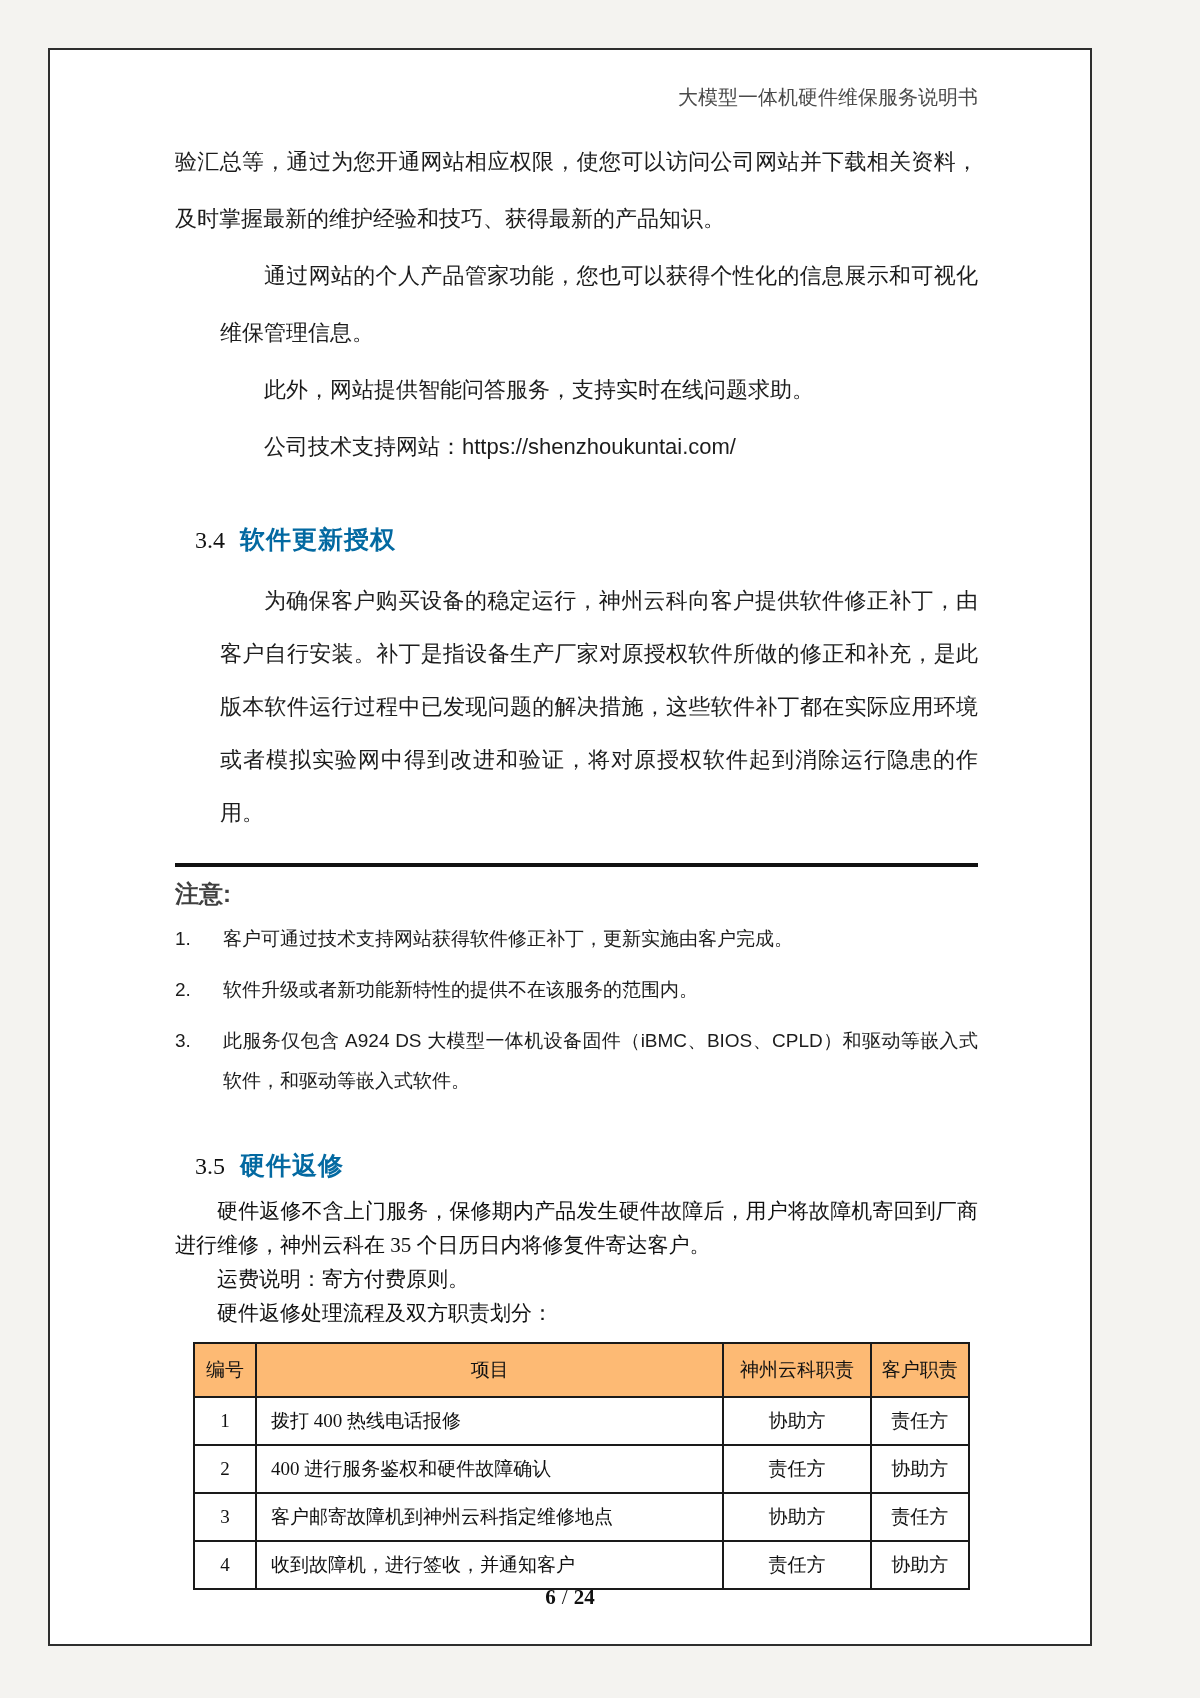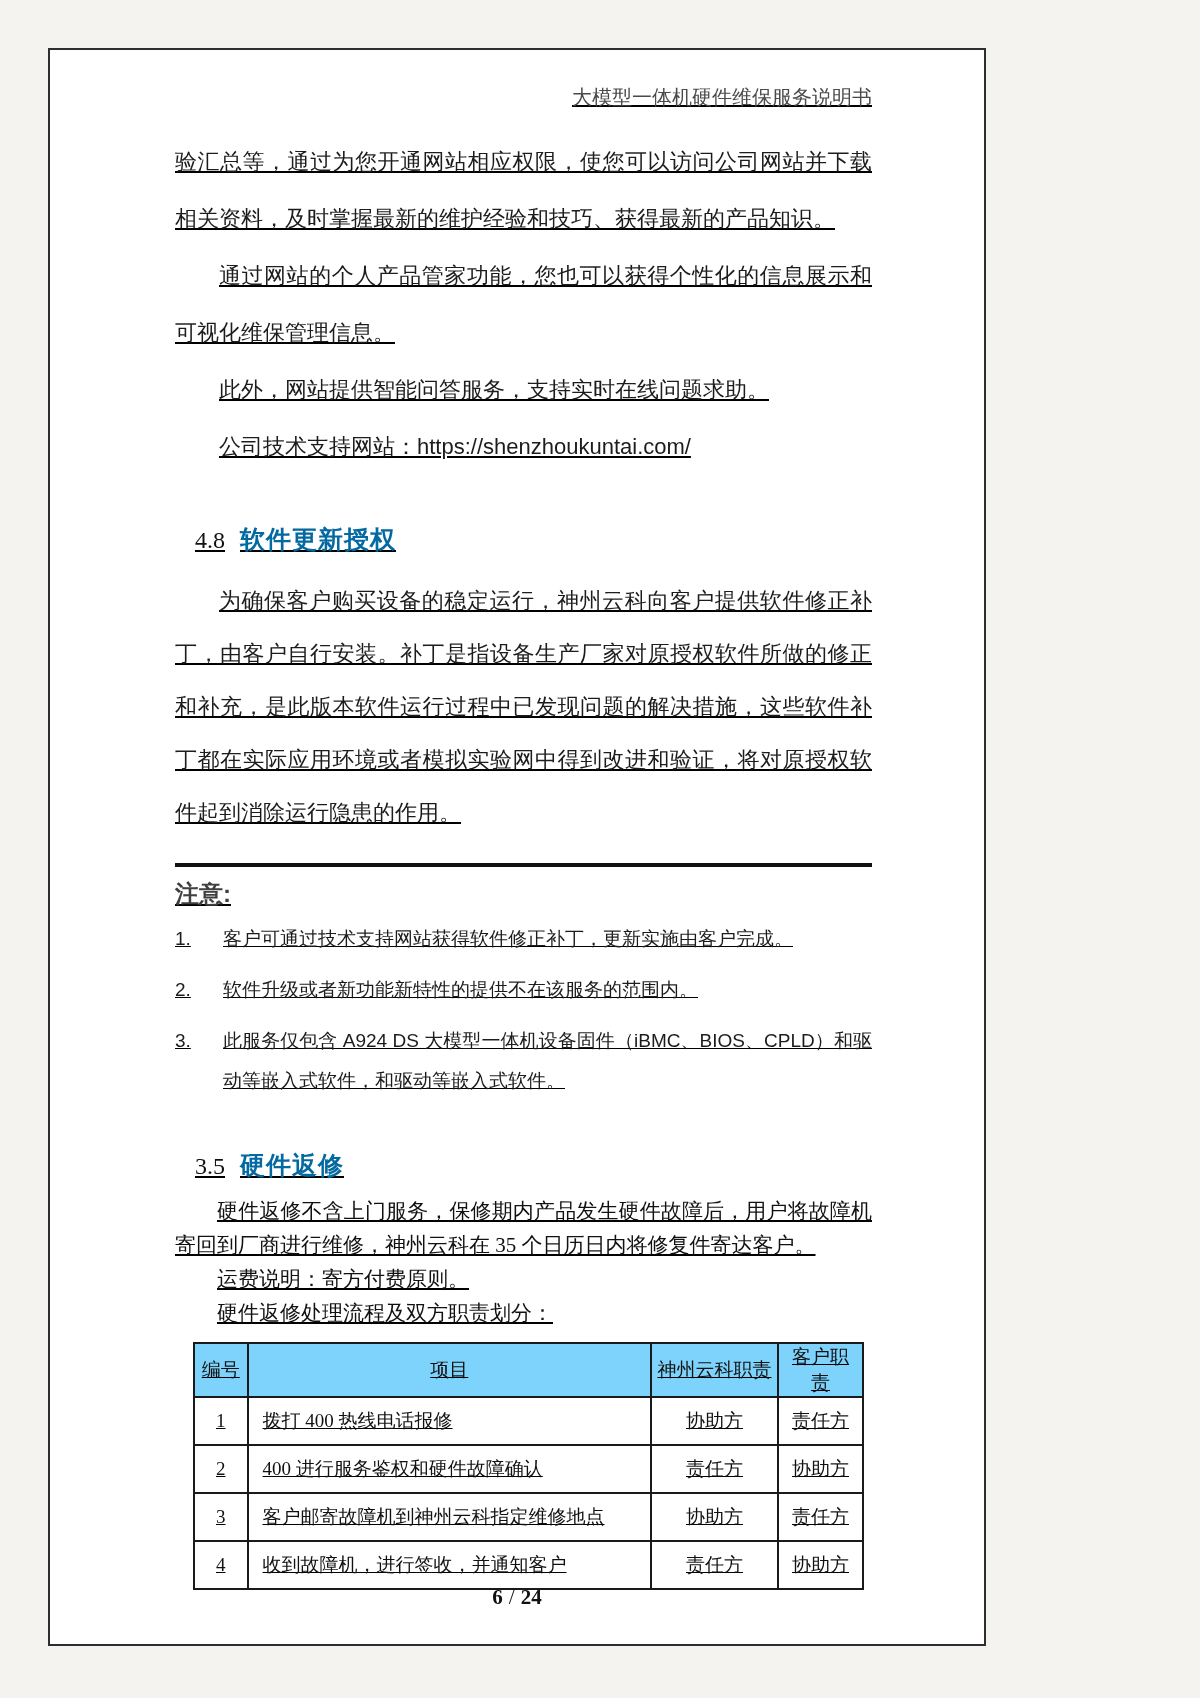--- a/index.html
+++ b/index.html
@@ -7,26 +7,25 @@
     padding: 0;
     width: 1200px;
     height: 1698px;
     background: #f4f3f0;
     font-family: "Liberation Sans", sans-serif;
   }
   .page {
     position: absolute;
     left: 48px;
     top: 48px;
-    width: 938px;
+    width: 1044px;
     height: 1598px;
     box-sizing: border-box;
     background: #ffffff;
     border: 2px solid #2e2e2e;
-    text-decoration: underline;
   }
   .content {
     padding: 0 112px 0 125px;
   }
   
   .doc-header {
     padding-top: 33px;
     text-align: right;
     font-family: "Liberation Serif", serif;
     font-size: 20px;
@@ -35,21 +34,21 @@
   }
   
   .para-sans {
     margin: 0;
     font-size: 22px;
     line-height: 57px;
     color: #1c1c1c;
     text-align: justify;
   }
   .first-block { margin-top: 22px; }
-  .indent { text-indent: 2em; }
+  .indent { text-indent: 2em; margin-left: 45px; }
   
   .section-heading {
     margin: 48px 0 0 20px;
     display: flex;
     align-items: baseline;
     gap: 15px;
   }
   .section-num {
     font-family: "Liberation Serif", serif;
     font-size: 24px;
@@ -110,21 +109,21 @@
     font-size: 19px;
     color: #111;
   }
   .resp-table th, .resp-table td {
     border: 2px solid #1a1a1a;
     text-align: center;
     font-weight: normal;
     padding: 0 4px;
     box-sizing: border-box;
   }
-  .resp-table th { height: 54px; background: #7dd3fc; }
+  .resp-table th { height: 54px; background: #fdba74; }
   .resp-table td { height: 48px; background: #ffffff; }
   .resp-table .col-item { text-align: left; padding-left: 14px; }
   
   .doc-footer {
     position: absolute;
     bottom: 34px;
     left: 0;
     width: 100%;
     text-align: center;
     font-family: "Liberation Serif", serif;
@@ -141,21 +140,21 @@
   <div class="content">
 
     <div class="doc-header">大模型一体机硬件维保服务说明书</div>
 
     <p class="para-sans first-block">验汇总等，通过为您开通网站相应权限，使您可以访问公司网站并下载相关资料，及时掌握最新的维护经验和技巧、获得最新的产品知识。</p>
     <p class="para-sans indent">通过网站的个人产品管家功能，您也可以获得个性化的信息展示和可视化维保管理信息。</p>
     <p class="para-sans indent">此外，网站提供智能问答服务，支持实时在线问题求助。</p>
     <p class="para-sans indent">公司技术支持网站：https://shenzhoukuntai.com/</p>
 
     <div class="section-heading">
-      <span class="section-num">4.8</span>
+      <span class="section-num">3.4</span>
       <span class="section-title">软件更新授权</span>
     </div>
 
     <p class="para-sans indent sec34-body">为确保客户购买设备的稳定运行，神州云科向客户提供软件修正补丁，由客户自行安装。补丁是指设备生产厂家对原授权软件所做的修正和补充，是此版本软件运行过程中已发现问题的解决措施，这些软件补丁都在实际应用环境或者模拟实验网中得到改进和验证，将对原授权软件起到消除运行隐患的作用。</p>
 
     <div class="rule"></div>
     <div class="note-label">注意:</div>
 
     <div class="note-item">
       <span class="note-num">1.</span>

